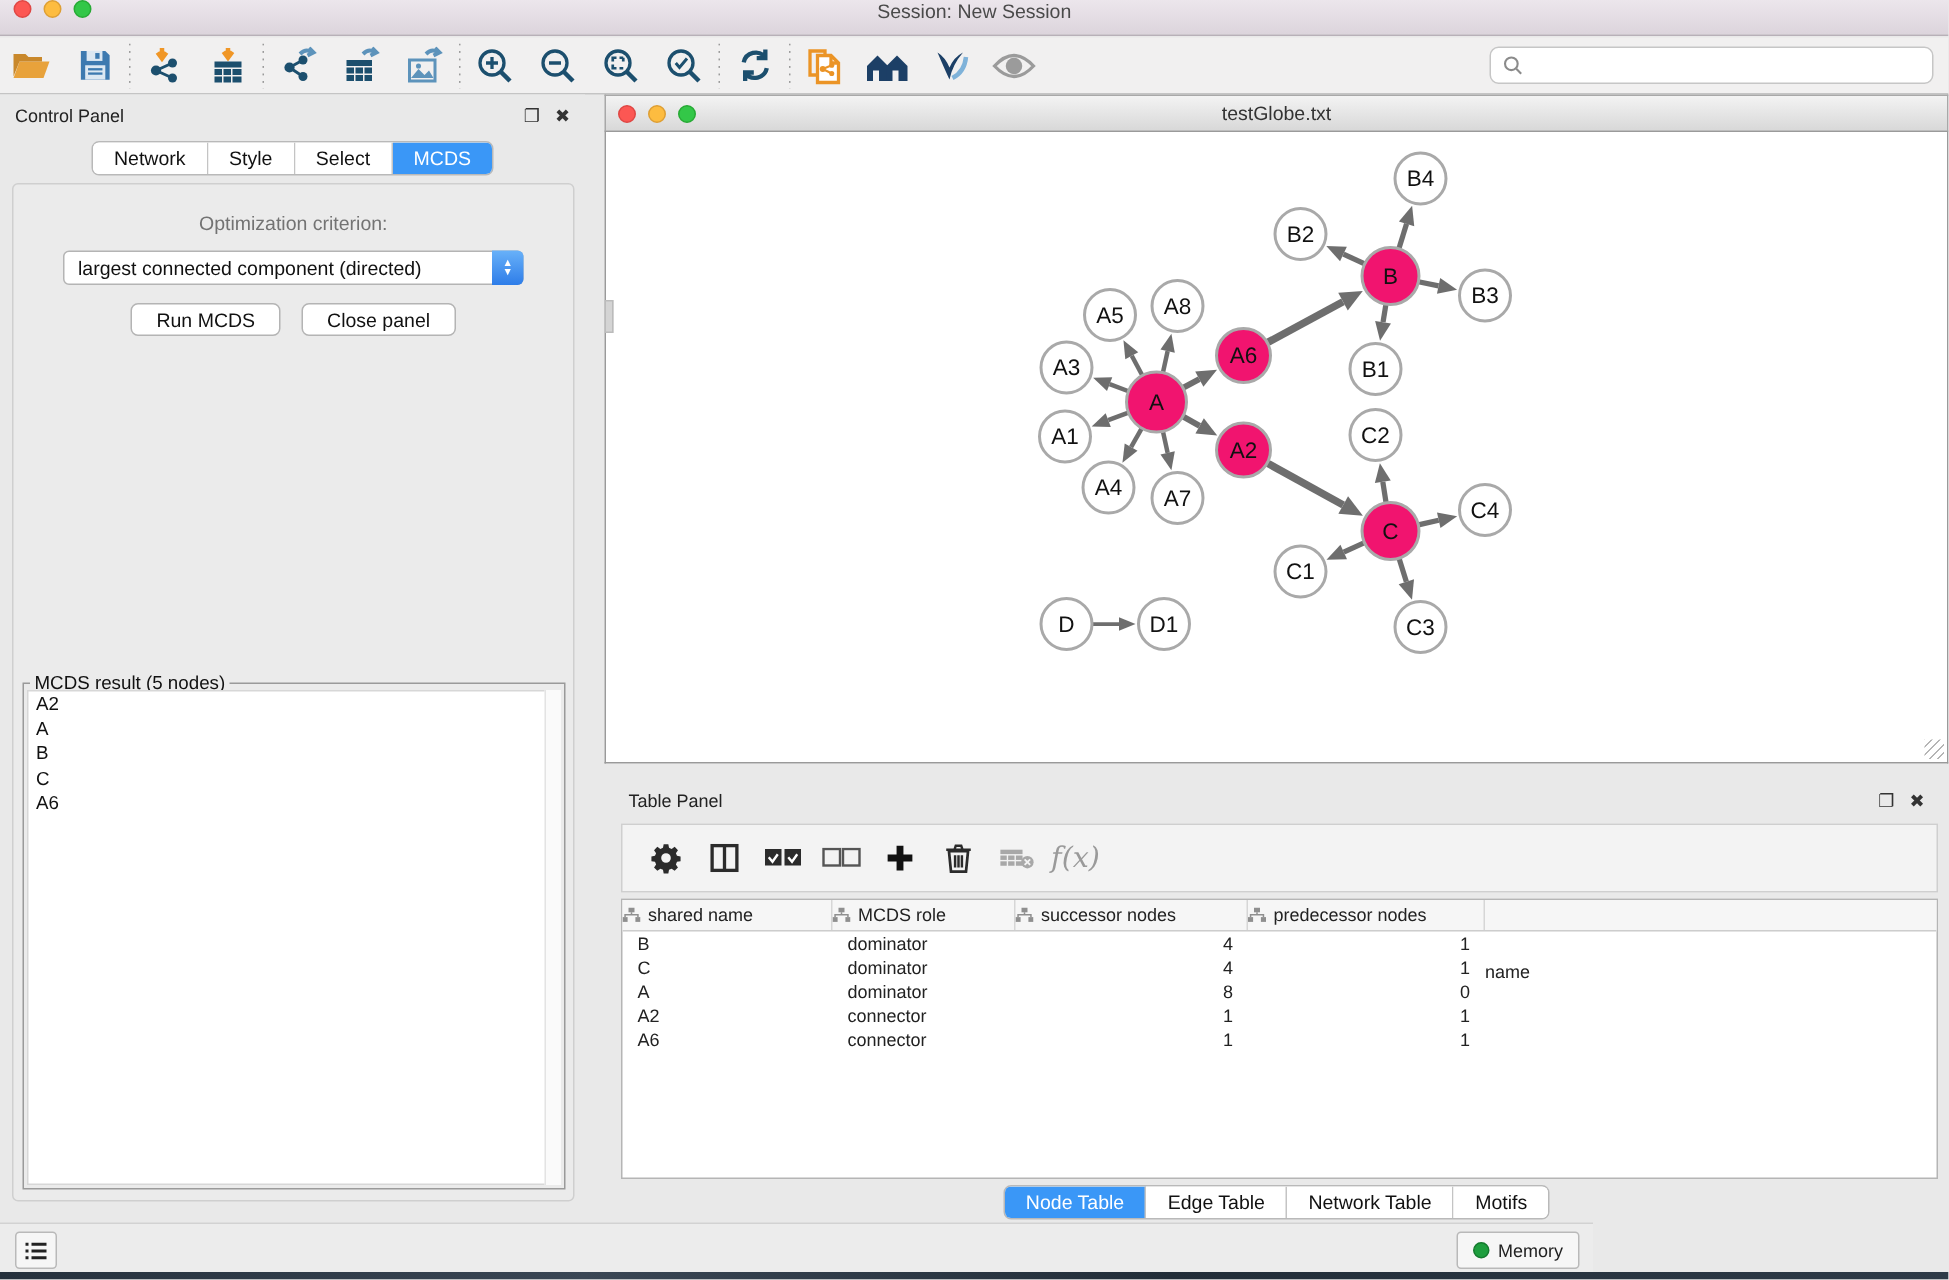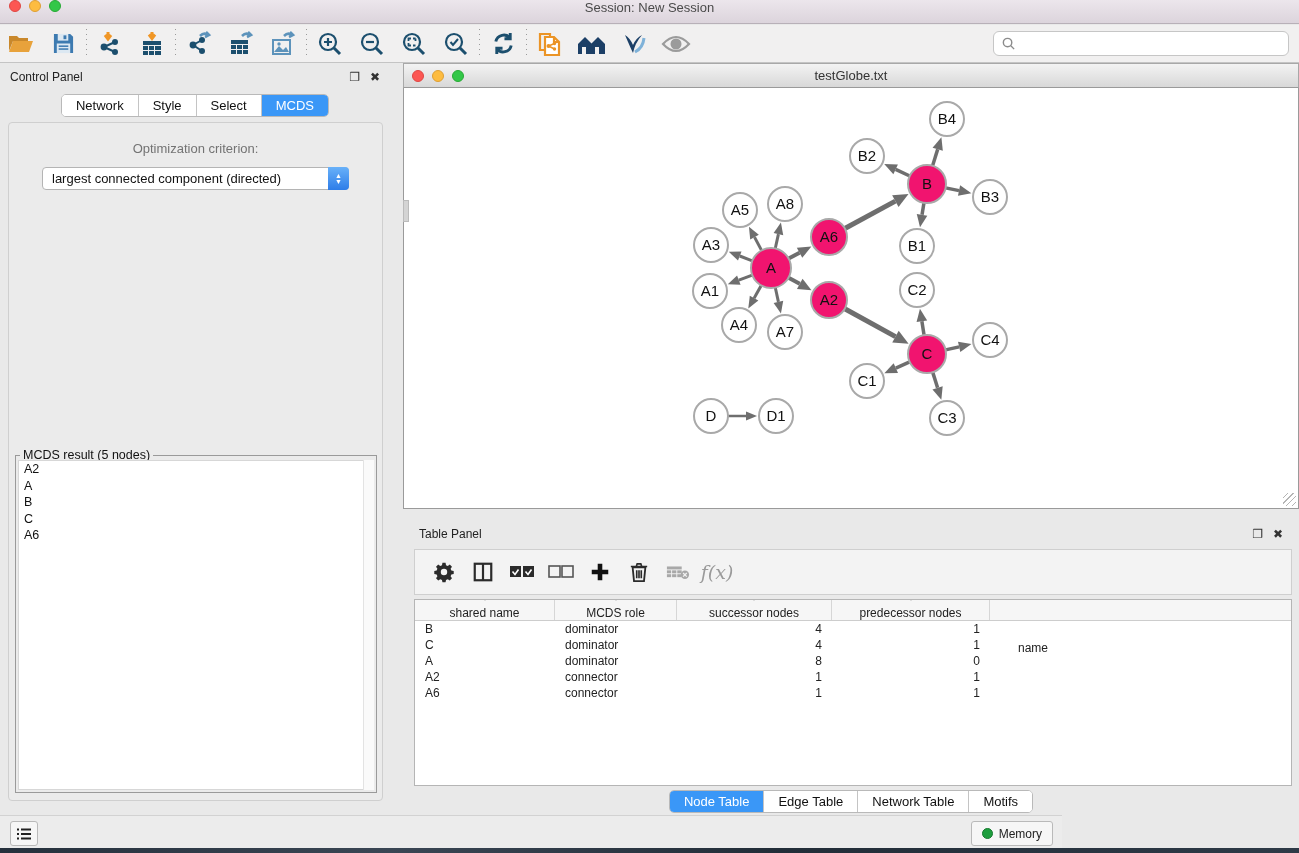--- a/index.html
+++ b/index.html
@@ -78,22 +78,22 @@
   
   .table-panel { position:absolute; left:403px; top:520px; width:896px; height:295px; background:#e9e9e9; }
   .tp-toolbar { position:absolute; left:11px; top:29px; width:878px; height:46px;
     background:#f3f3f3; border:1px solid #cfcfcf; display:flex; align-items:center; padding-left:14px; gap:9px; }
   .tp-icon { width:30px; height:30px; display:flex; align-items:center; justify-content:center; cursor:pointer; }
   .tp-icon.disabled { cursor:default; }
   .fx { font-family:"DejaVu Serif", serif; font-style:italic; font-size:19px; color:#9a9a9a; }
   .node-table { position:absolute; left:11px; top:79px; width:878px; height:187px;
     background:#fff; border:1px solid #b5b5b5; font-size:12px; }
   .nt-header { display:flex; height:21px; background:#f6f6f6; border-bottom:1px solid #cdcdcd; }
-  .nt-hcell { display:flex; align-items:center; justify-content:center; gap:5px;
-    border-right:1px solid #d6d6d6; font-size:12px; color:#222; cursor:pointer;flex-direction:column; }
+  .nt-hcell { display:flex; align-items:center; justify-content:flex-start; gap:5px;
+    border-right:1px solid #d6d6d6; font-size:12px; color:#222; cursor:pointer; }
   .nt-row { display:flex; height:16px; line-height:16px; cursor:pointer; }
   .nt-cell { padding:0 10px; white-space:nowrap; overflow:hidden; }
   .col0{width:140px;} .col1{width:122px;} .col2{width:155px;} .col3{width:158px;} .col4{width:87px;margin-top:48px;} .colfill{flex:1;}
   .num { text-align:right; }
   .tree-ic { width:12px; height:10px; }
   .tp-tabs-wrap { position:absolute; left:0; right:0; top:270px; display:flex; justify-content:center; }
 
   
   .statusbar { position:absolute; left:0; top:815px; width:1062px; height:33px;
     background:#ececec; border-top:1px solid #d2d2d2;padding-left:40px; }
@@ -285,20 +285,24 @@
   <div class="tabpane">
     <div class="opt-label">Optimization criterion:</div>
     <div class="selectrow">
       <div class="mac-select">
         <span class="sel-text">largest connected component (directed)</span>
         <span class="stepper">
             <span>▲</span>
             <span>▼</span>
           </span>
       </div>
+    </div>
+    <div class="btnrow">
+      <button class="mac-btn">Run MCDS</button>
+      <button class="mac-btn">Close panel</button>
     </div>
     <div class="result-box">
       <span class="result-legend">MCDS result (5 nodes)</span>
       <div class="result-list" id="mcds-list">
           <div class="item">A2</div>
           <div class="item">A</div>
           <div class="item">B</div>
           <div class="item">C</div>
           <div class="item">A6</div>
         </div>

